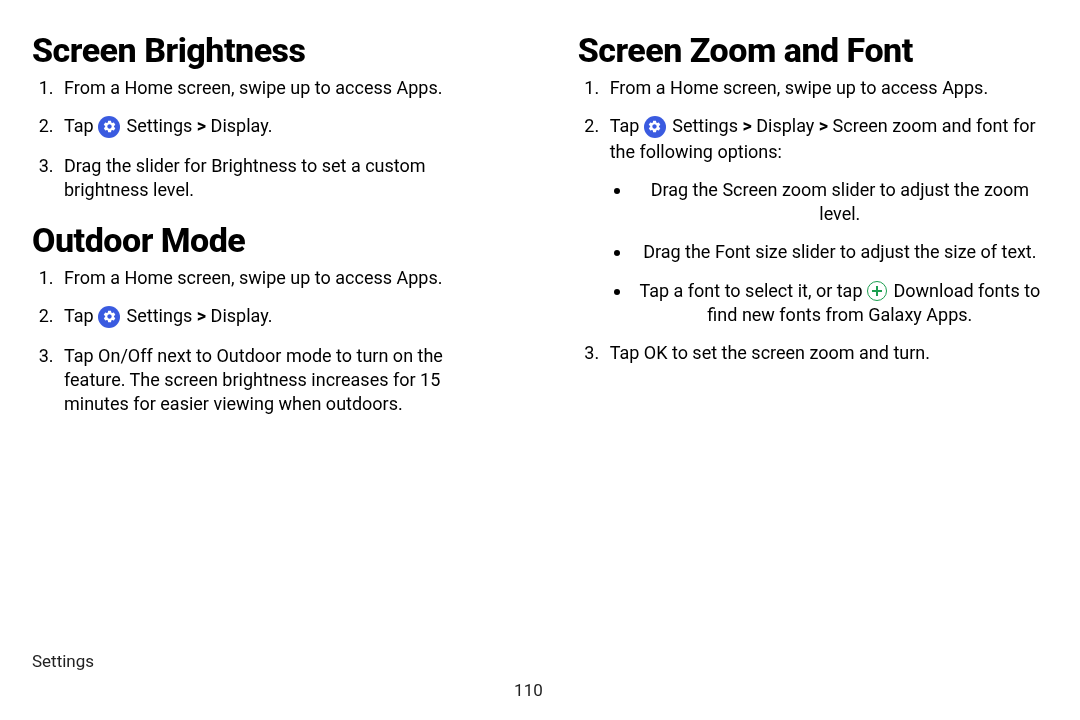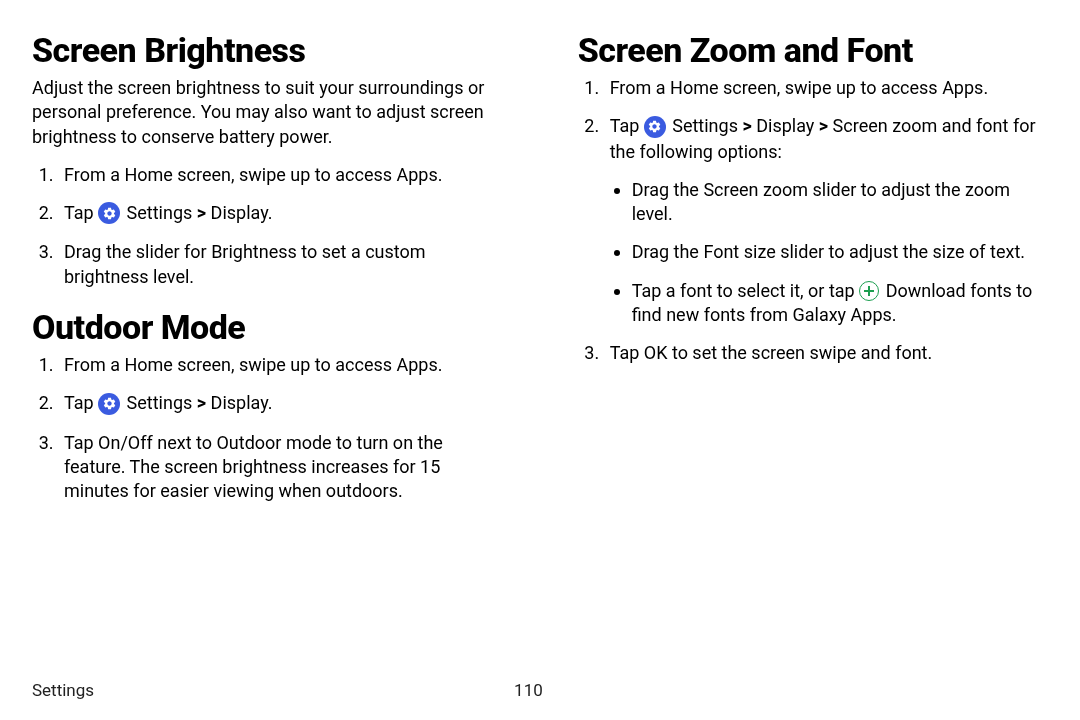--- a/index.html
+++ b/index.html
@@ -42,20 +42,21 @@
     line-height: 1.35;
   }
   ol > li {
     padding-left: 6px;
     margin-bottom: 14px;
   }
   ul.sub {
     list-style: disc;
     margin: 14px 0 0 0;
     padding-left: 22px;
+    text-align: center;
   }
   ul.sub > li {
     margin-bottom: 14px;
   }
   .bold { font-weight: 400; }
   .sep { font-weight: 700; }
   .icon-gear {
     display: inline-flex;
     vertical-align: middle;
     width: 22px;
@@ -90,31 +91,30 @@
   .icon-plus::after  { width: 2px;  height: 10px; }
   .footer {
     position: absolute;
     bottom: 20px;
     left: 32px;
     width: 1016px;
     display: flex;
     font-size: 17px;
     color: #222;
   }
-  .footer .pnum { margin-left: 420px; }
+  .footer .pnum { margin-left: 420px; margin-top: 29px; }
 </style>
 </head>
 <body>
 
 <div class="page">
 
   <div class="col left">
 
     <h2>Screen Brightness</h2>
-    <p class="intro">Adjust the screen brightness to suit your surroundings or personal preference. You may also want to adjust screen brightness to conserve battery power.</p>
 
     <ol>
       <li>
         <span>From a Home screen, swipe up to access </span><span class="bold">Apps</span><span>.</span>
       </li>
       <li>
         <span>Tap </span><span class="icon-gear">
             <svg viewBox="0 0 24 24">
               <path fill="#fff" d="M19.1 12.9c0-.3.1-.6.1-.9s0-.6-.1-.9l2-1.5c.2-.1.2-.4.1-.6l-1.9-3.2c-.1-.2-.4-.3-.6-.2l-2.3.9c-.5-.4-1-.7-1.6-.9l-.3-2.5c0-.2-.2-.4-.5-.4h-3.8c-.2 0-.4.2-.5.4l-.3 2.5c-.6.2-1.1.5-1.6.9l-2.3-.9c-.2-.1-.5 0-.6.2L3 8.9c-.1.2-.1.5.1.6l2 1.5c0 .3-.1.6-.1.9s0 .6.1.9l-2 1.5c-.2.1-.2.4-.1.6l1.9 3.2c.1.2.4.3.6.2l2.3-.9c.5.4 1 .7 1.6.9l.3 2.5c0 .2.2.4.5.4h3.8c.2 0 .4-.2.5-.4l.3-2.5c.6-.2 1.1-.5 1.6-.9l2.3.9c.2.1.5 0 .6-.2l1.9-3.2c.1-.2.1-.5-.1-.6l-2-1.5zM12 15.5c-1.9 0-3.5-1.6-3.5-3.5S10.1 8.5 12 8.5s3.5 1.6 3.5 3.5-1.6 3.5-3.5 3.5z"></path>
             </svg>
@@ -170,21 +170,21 @@
           <li>
             <span>Drag the </span><span class="bold">Font size</span><span> slider to adjust the size of text.</span>
           </li>
           <li>
             <span>Tap a font to select it, or tap </span><span class="icon-plus"></span>
             <span class="bold">Download fonts</span><span> to find new fonts from Galaxy Apps.</span>
           </li>
         </ul>
       </li>
       <li>
-        <span>Tap </span><span class="bold">OK</span><span> to set the screen swipe and font.</span>
+        <span>Tap </span><span class="bold">OK</span><span> to set the screen zoom and turn.</span>
       </li>
     </ol>
 
   </div>
 
 </div>
 
 <div class="footer">
   <span>Settings</span>
   <span class="pnum">110</span>

